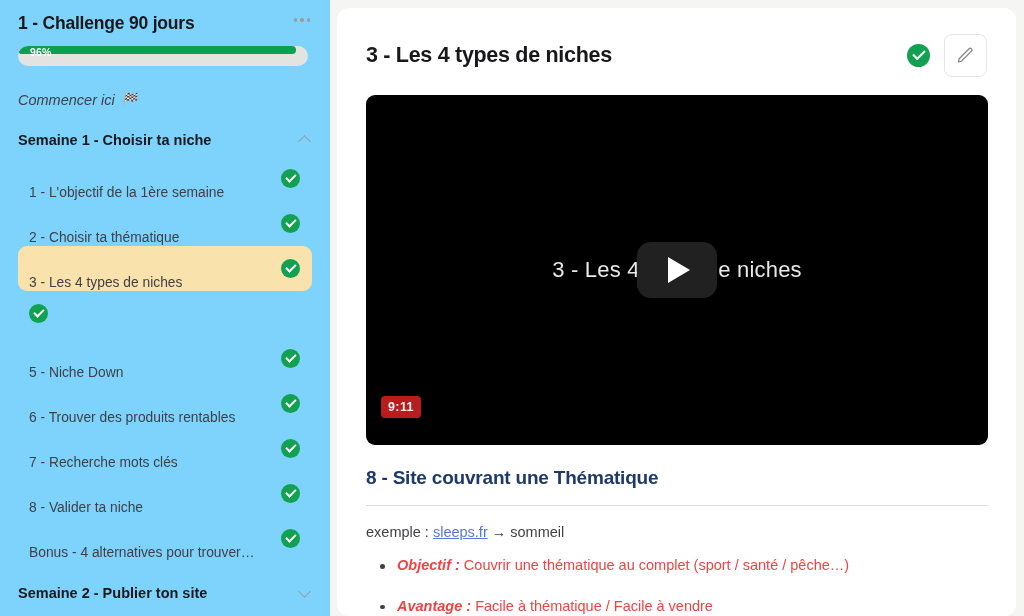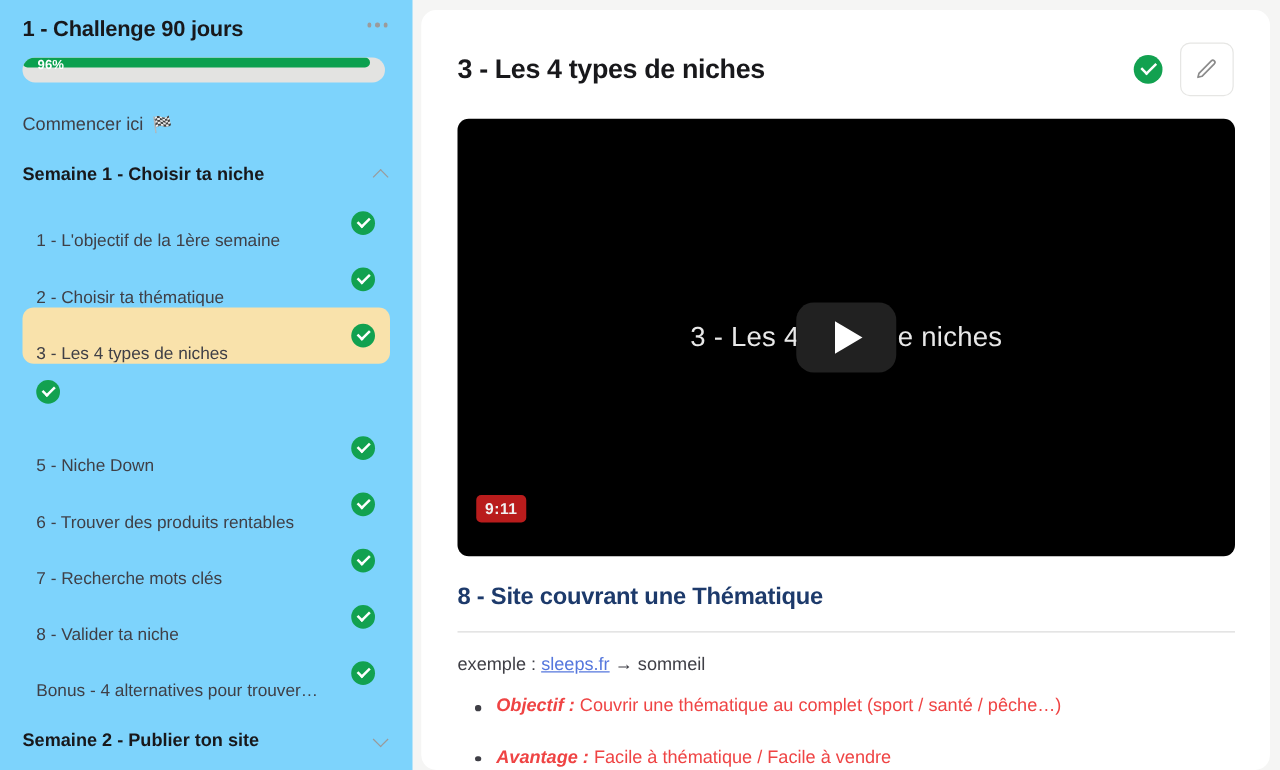--- a/index.html
+++ b/index.html
@@ -46,21 +46,21 @@
     background: #0ba04f; border-radius: 10px;
     display: flex; align-items: flex-start;
   }
   .progress-label {
     color: #fff; font-size: 10.5px; font-weight: bold; padding-left: 12px;
     letter-spacing: 0.1px;
   }
 
   .start-here {
     margin-top: 26px; font-size: 14.5px; color: #3f3f46;
-    display: flex; align-items: center; gap: 7px; cursor: pointer;
+    display: flex; align-items: center; gap: 7px; cursor: pointer; font-style: italic;
   }
   .flag-icon { font-size: 13px; line-height: 1; filter: grayscale(1); }
 
   .section-head {
     margin-top: 21px;
     display: flex; align-items: center; justify-content: space-between;
     font-size: 14.5px; font-weight: bold; color: #18181b;
     cursor: pointer; padding: 3px 0;
   }
   .chev { width: 14px; height: 14px; position: relative; flex: 0 0 14px; }

